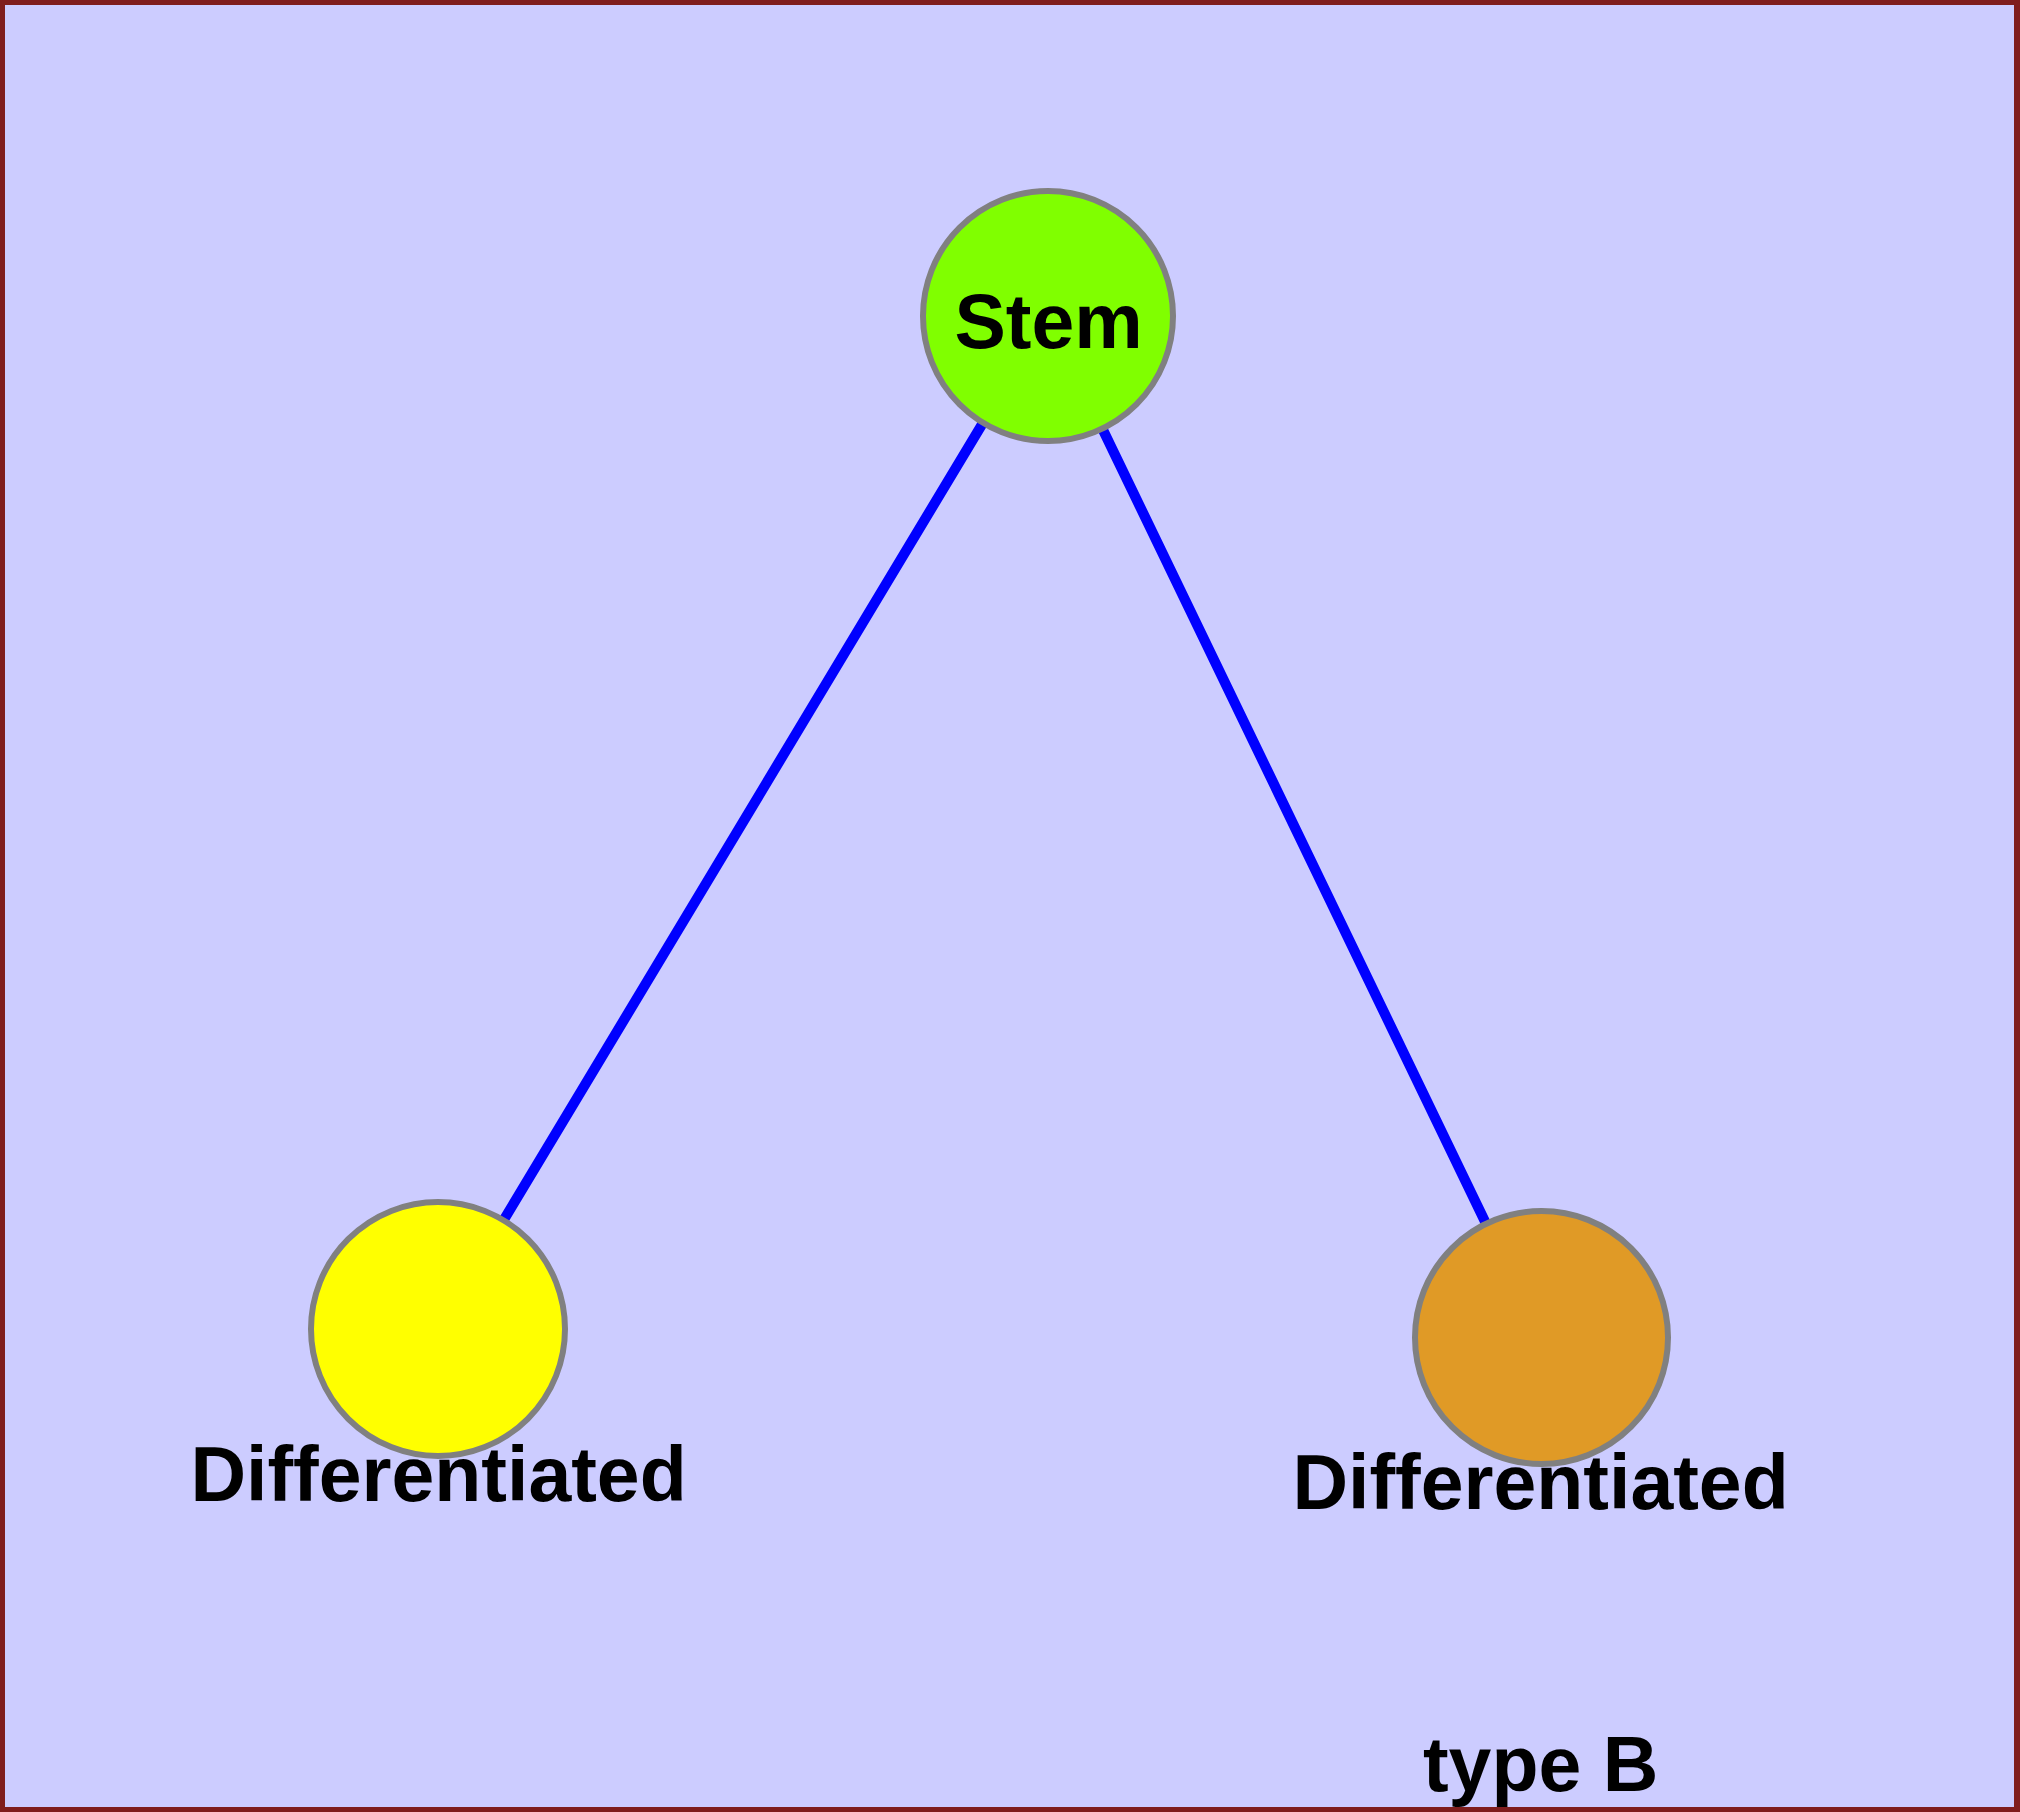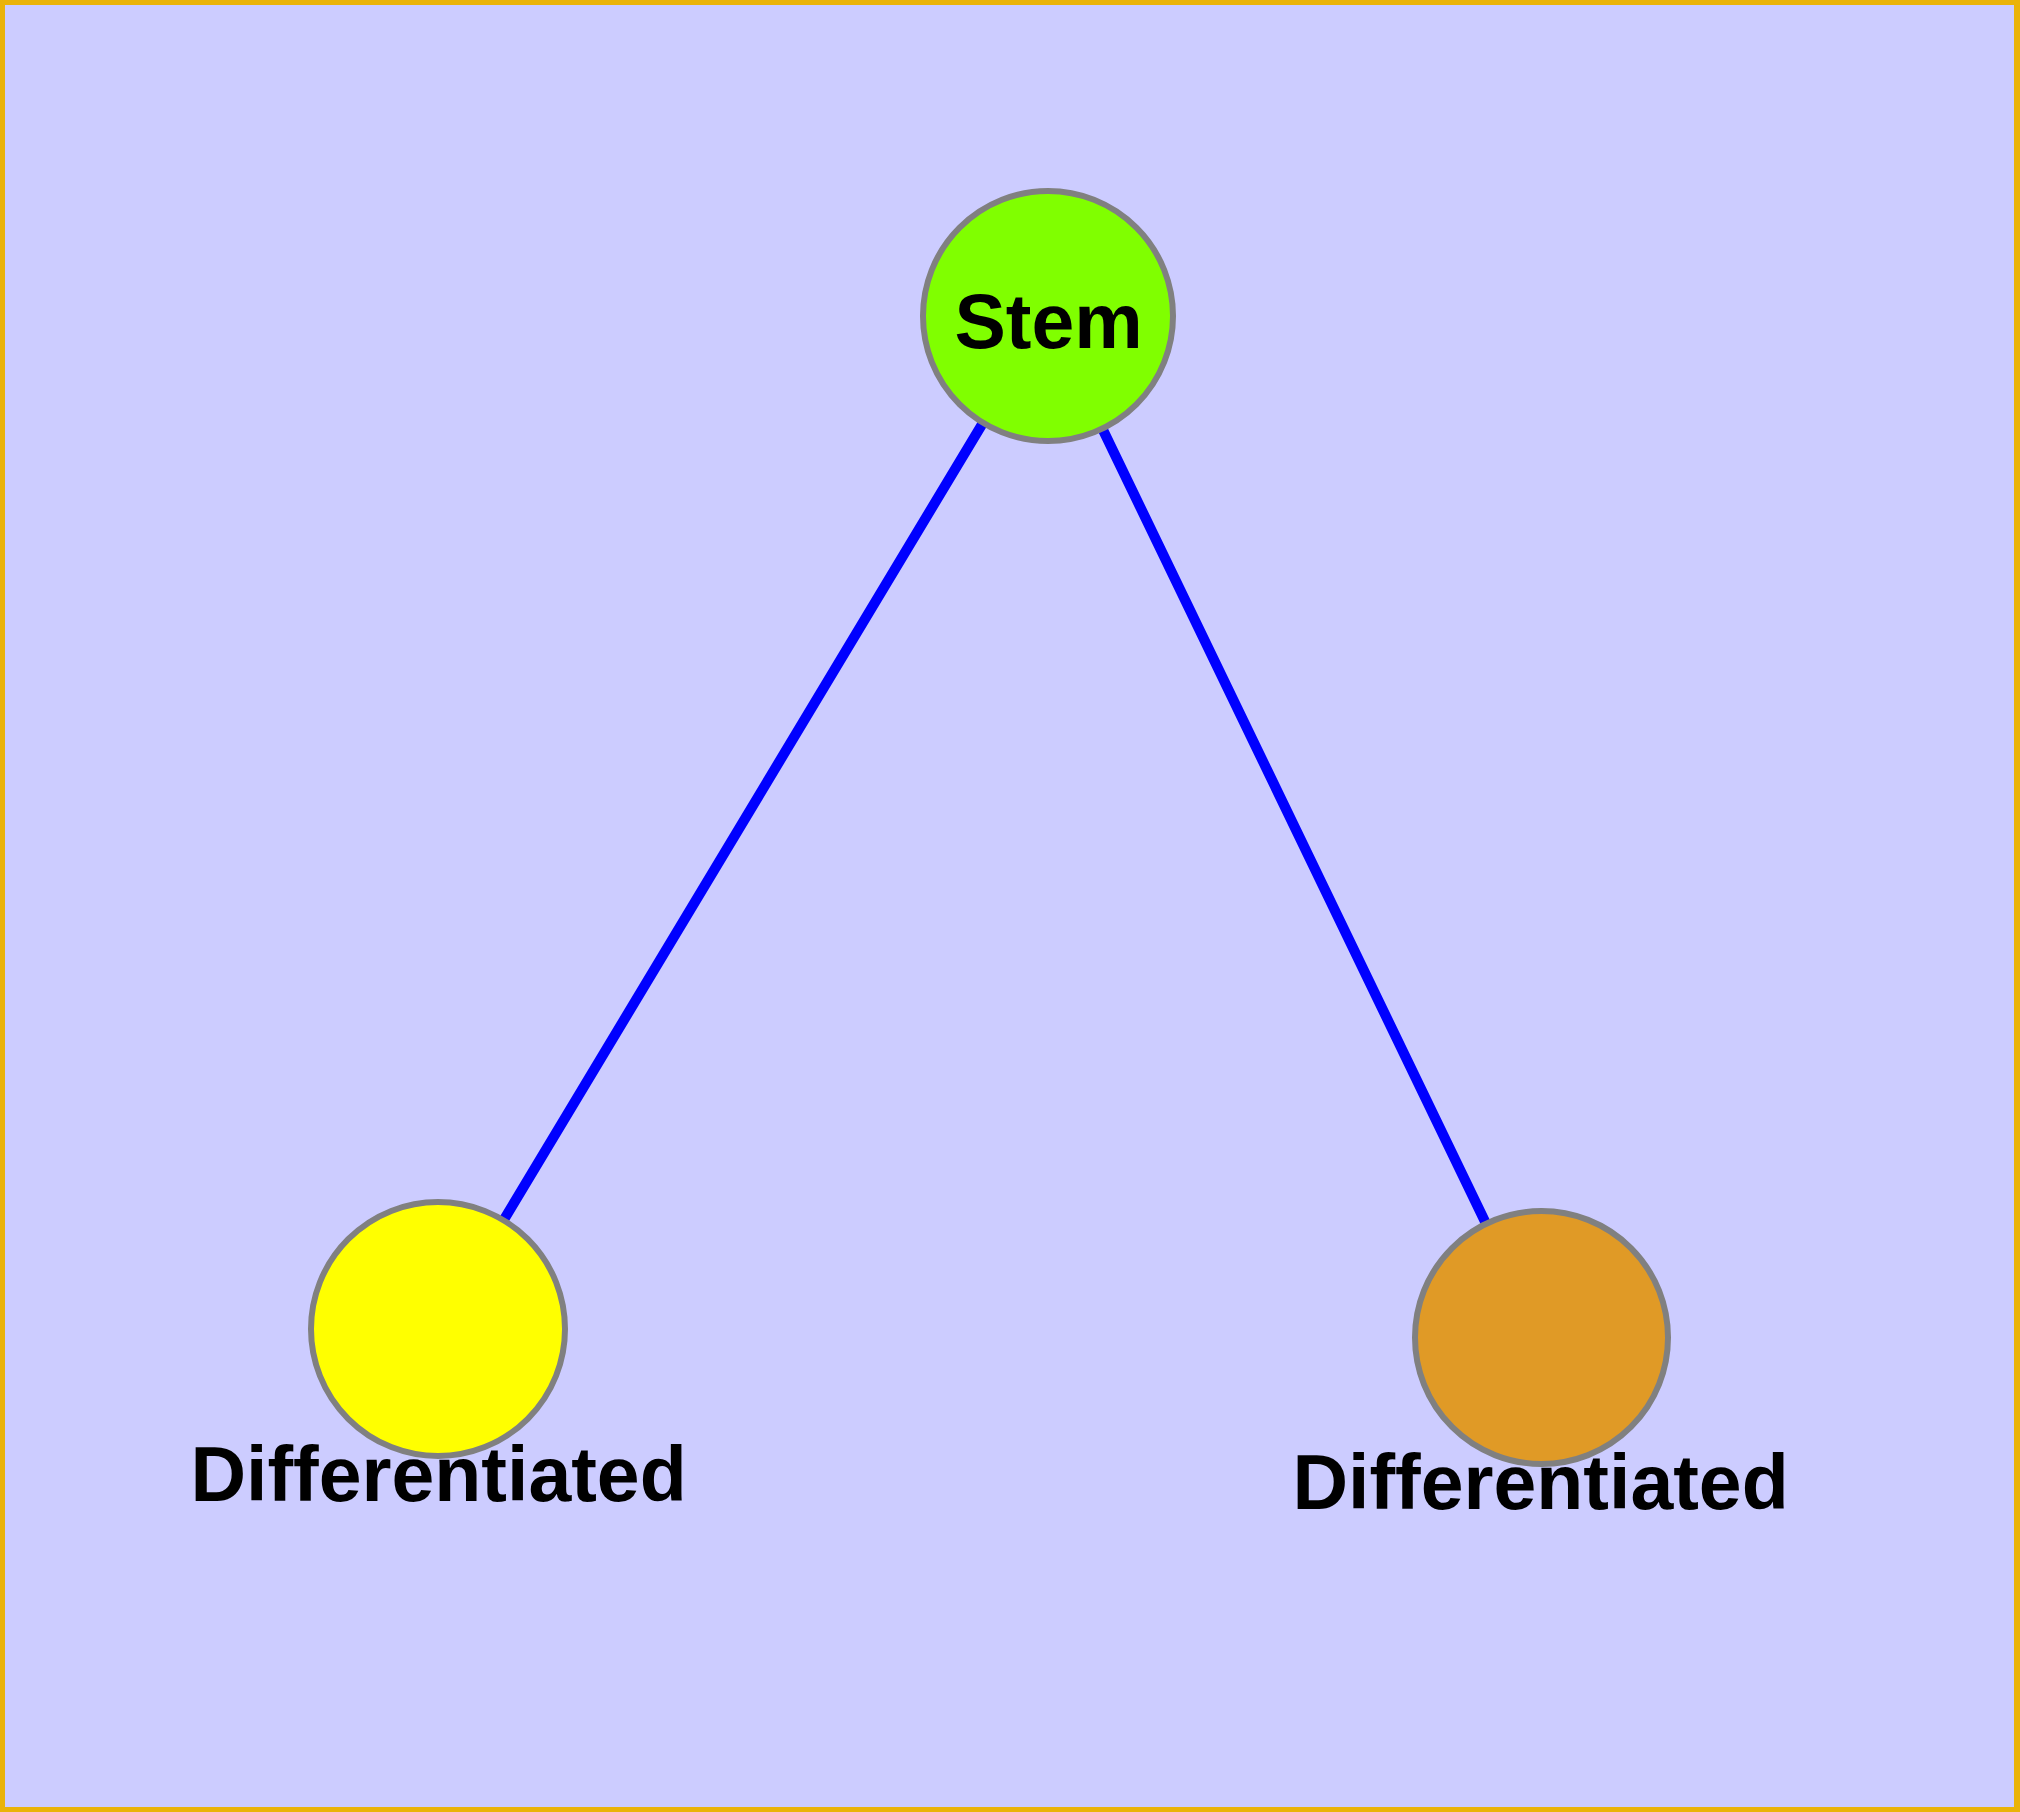--- a/index.html
+++ b/index.html
@@ -12,21 +12,21 @@
     height: 1812px;
     overflow: hidden;
     font-family: "Liberation Sans", sans-serif;
   }
   #graph-canvas {
     position: absolute;
     left: 0;
     top: 0;
     width: 2021px;
     height: 1812px;
-    background: #eab308;
+    background: #7f1d1d;
     text-decoration: underline;
   }
   #graph-plot {
     position: absolute;
     left: 5.1px;
     top: 5.1px;
     width: 2009px;
     height: 1802px;
     background: #ccccff;
     overflow: hidden;
@@ -109,17 +109,18 @@
     <div class="node" id="node-type-b" style="background:#e09a26;"></div>
 
     <div class="node-label" id="label-stem">Stem</div>
 
     <div class="node-label" id="label-type-a">
       <div>Differentiated</div>
     </div>
 
     <div class="node-label" id="label-type-b">
       <div>Differentiated</div>
+      <div>type B</div>
     </div>
 
   </div>
 </div>
 
 
 </body></html>

